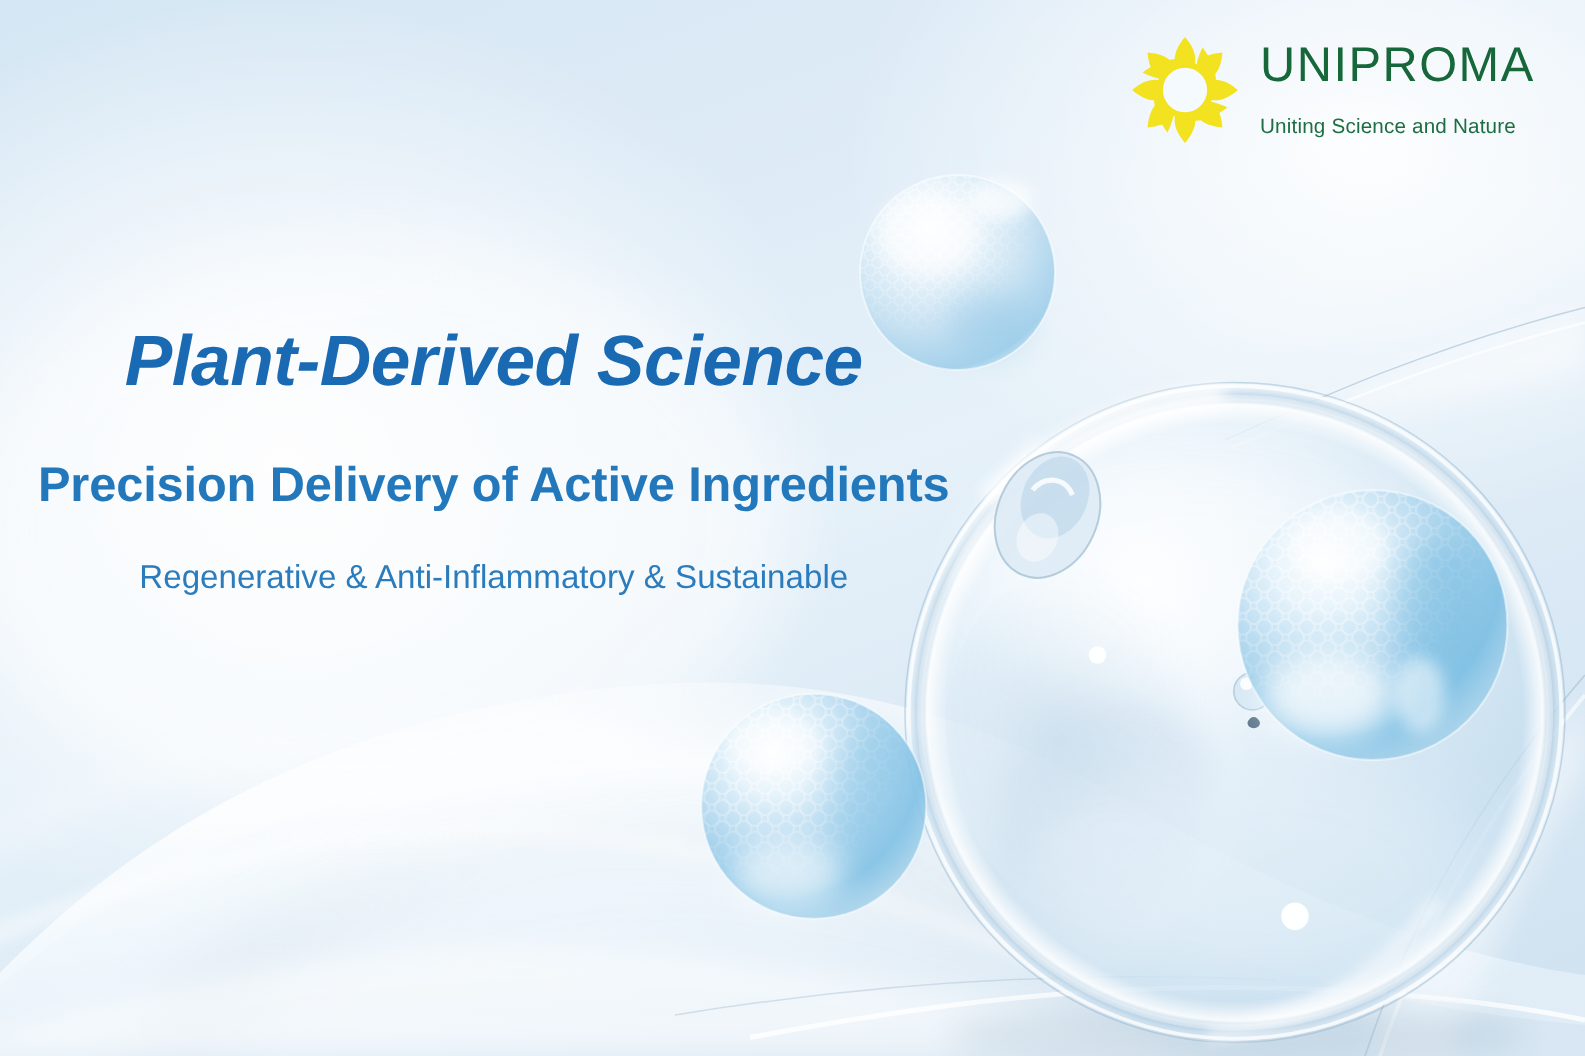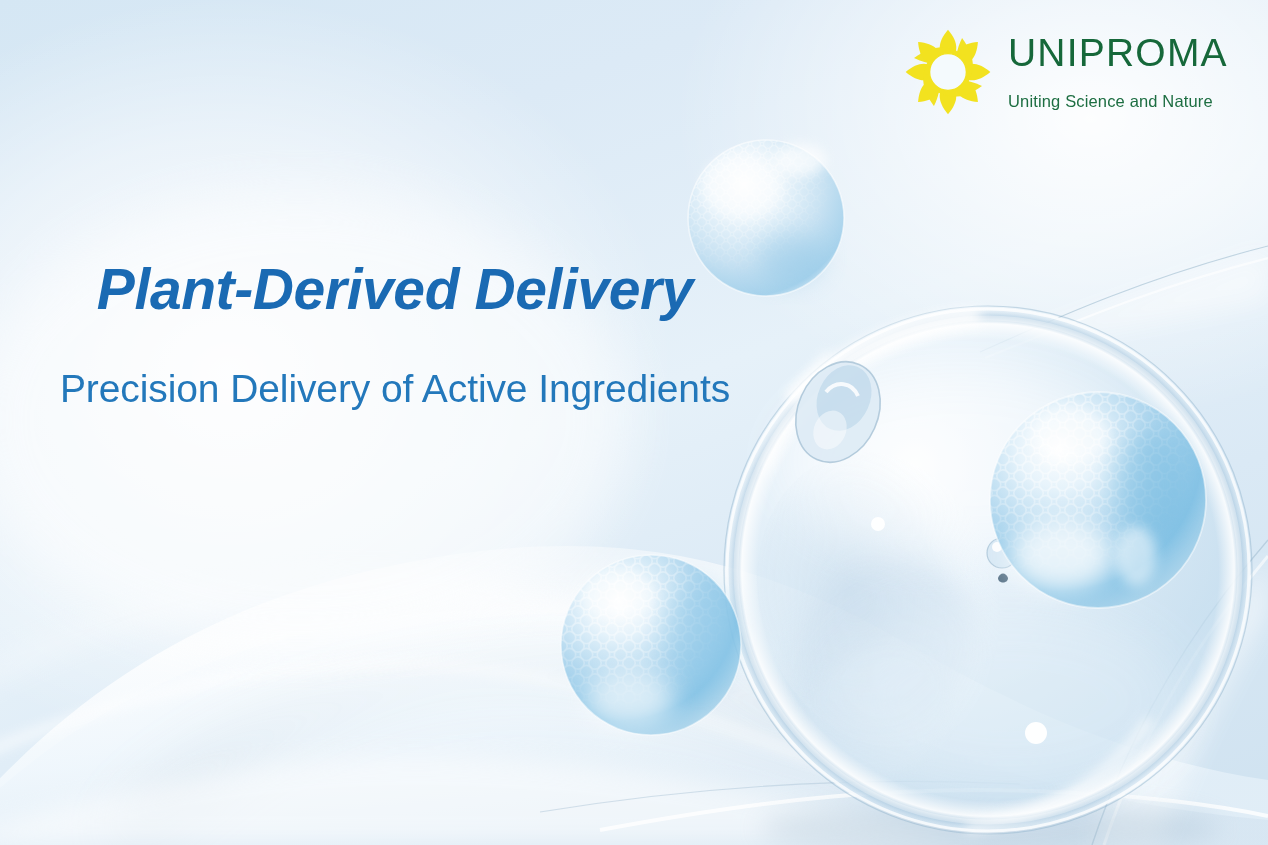--- a/index.html
+++ b/index.html
@@ -64,21 +64,21 @@
     font-weight:bold;
     font-style:italic;
     color:#1a6ab3;
     letter-spacing:-0.4px;
     line-height:1.12;
     white-space:nowrap;
   }
   #subtitle {
     margin-top:44px;
     font-size:39px;
-    font-weight:400;
+    font-weight:700;
     color:#2378bb;
     letter-spacing:-0.1px;
     line-height:1.18;
     white-space:nowrap;
   }
   #tagline {
     margin-top:34px;
     font-size:26.5px;
     font-weight:400;
     color:#2b7cbd;
@@ -341,17 +341,18 @@
         <circle cx="33.7" cy="33.7" r="2.6"></circle>
       </g>
     </svg>
     <div class="logo-text">
       <div class="logo-word">UNIPROMA</div>
       <div class="logo-tag">Uniting Science and Nature</div>
     </div>
   </div>
 
   <div id="headline">
-    <div id="title">Plant-Derived Delivery</div>
+    <div id="title">Plant-Derived Science</div>
     <div id="subtitle">Precision Delivery of Active Ingredients</div>
+    <div id="tagline">Regenerative &amp; Anti-Inflammatory &amp; Sustainable</div>
   </div>
 
 </div>
 
 </body></html>

